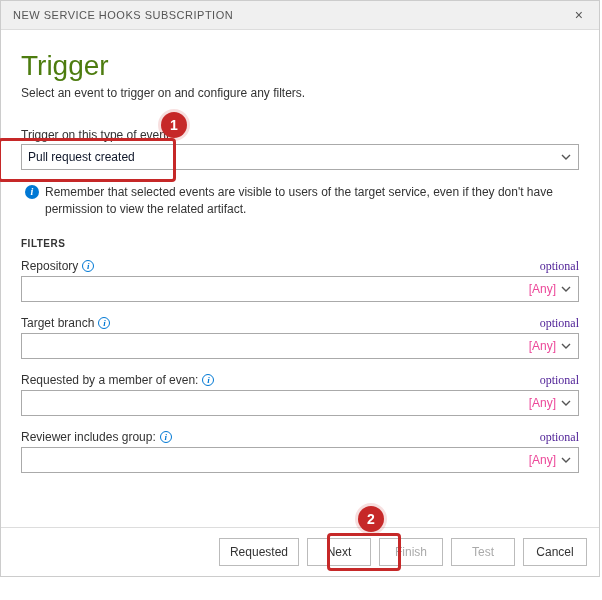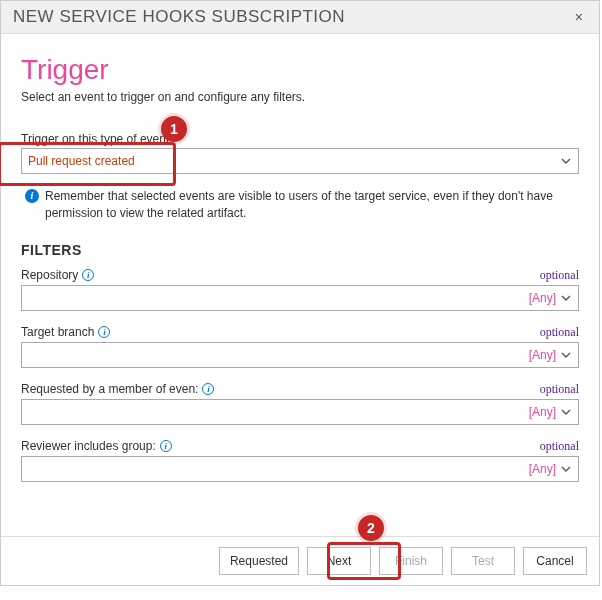--- a/index.html
+++ b/index.html
@@ -19,37 +19,37 @@
   }
   .titlebar {
     background: #f0f0f0;
     padding: 6px 12px;
     border-bottom: 1px solid #ddd;
     display: flex;
     align-items: center;
     justify-content: space-between;
   }
   .titlebar-title {
-    font-size: 17px;
+    font-size: 11px;
     letter-spacing: 0.5px;
     color: #555;
   }
   .close-x {
     font-size: 14px;
     color: #555;
     cursor: pointer;
     padding: 0 4px;
   }
   .content {
     padding: 14px 20px 10px 20px;
   }
   .page-title {
     font-size: 28px;
     font-weight: 300;
-    color: #ec4899;
+    color: #4d7c0f;
     margin: 6px 0 4px 0;
   }
   .page-sub {
     font-size: 12px;
     color: #333;
     margin-bottom: 28px;
   }
   .field-label {
     font-size: 12px;
     color: #333;
@@ -64,21 +64,21 @@
     font-size: 12px;
     font-family: Liberation Serif, serif;
   }
   .select {
     width: 100%;
     height: 26px;
     border: 1px solid #aaa;
     background: #fff;
     padding: 0 22px 0 6px;
     font-size: 12px;
-    color: #c2410c;
+    color: #0f172a;
     position: relative;
     display: flex;
     align-items: center;
     cursor: pointer;
   }
   .select.muted { color: #ec4899; justify-content: flex-end; }
   .select .chev {
     position: absolute;
     right: 6px;
     top: 50%;
@@ -94,21 +94,21 @@
   }
   .info-icon-circ {
     width: 14px; height: 14px; border-radius: 50%;
     background: #0078d4; color: #fff;
     font-size: 10px; font-weight: bold;
     display: flex; align-items: center; justify-content: center;
     flex-shrink: 0; margin-top: 1px;
     font-style: italic; font-family: Georgia, serif;
   }
   .filters-hdr {
-    font-size: 14px;
+    font-size: 10px;
     font-weight: bold;
     letter-spacing: 0.5px;
     color: #333;
     margin: 8px 0 10px 0;
   }
   .field-block { margin-bottom: 14px; }
   .help-icon {
     width: 12px; height: 12px; border-radius: 50%;
     border: 1px solid #0078d4; color: #0078d4;
     font-size: 9px; font-weight: bold;

